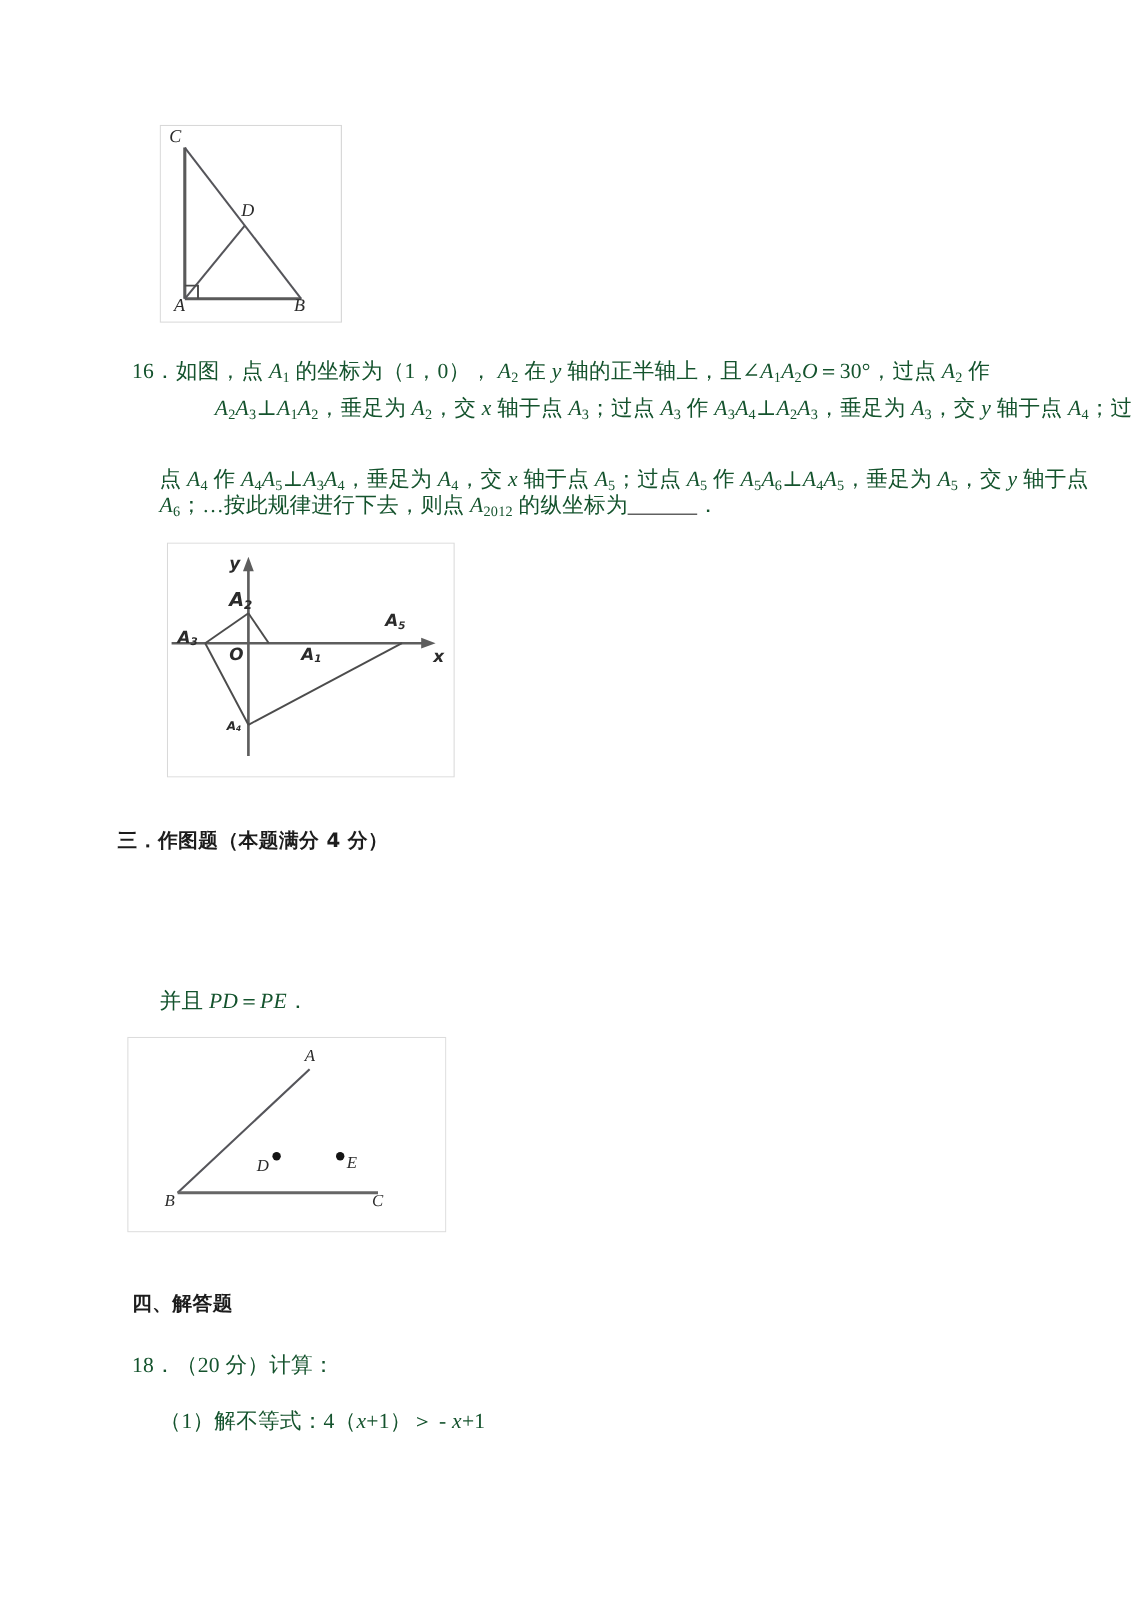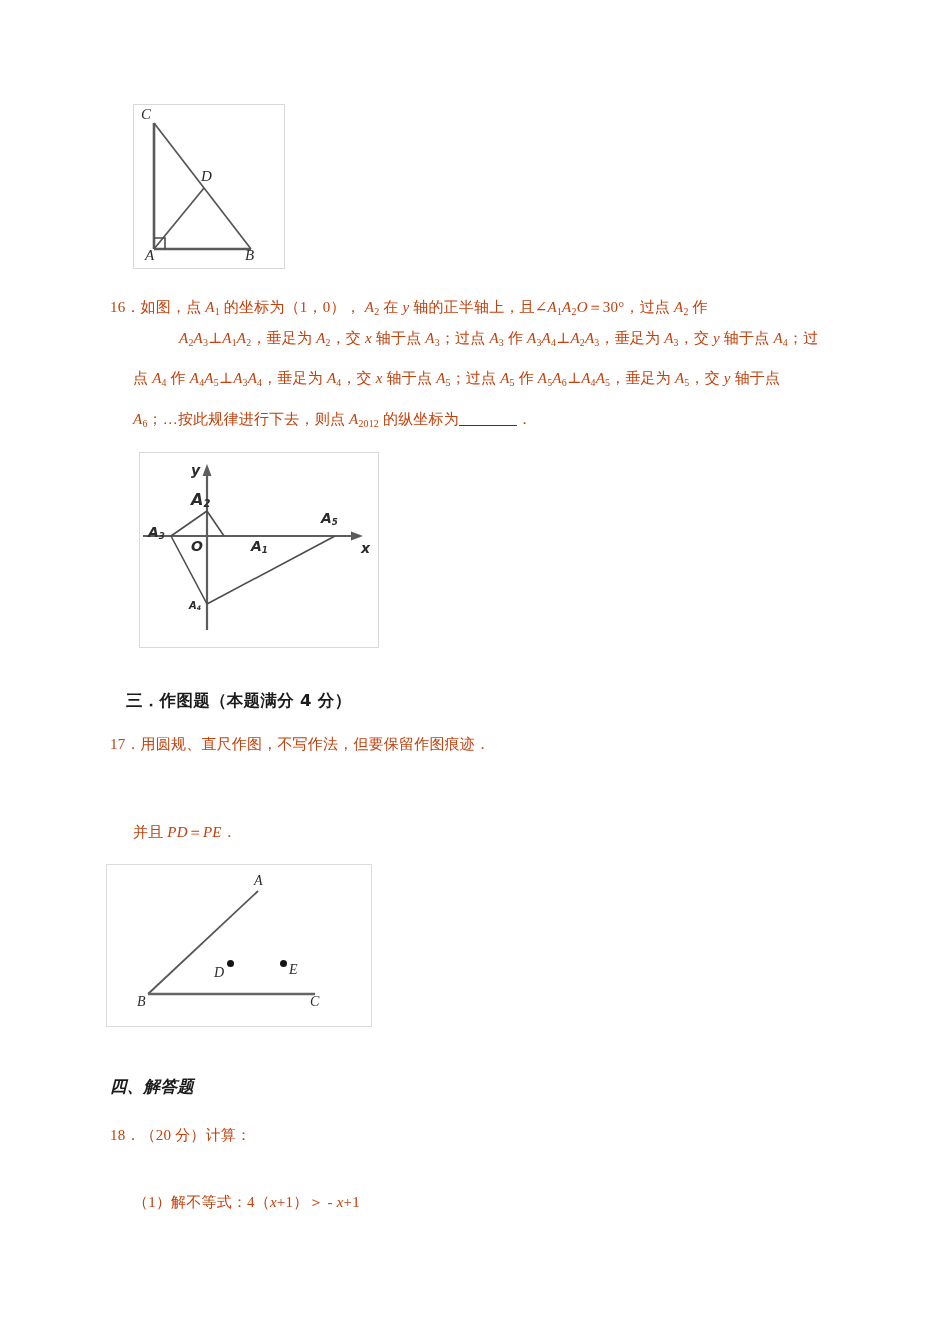--- a/index.html
+++ b/index.html
@@ -18,24 +18,24 @@
   .page {
     position: absolute;
     left: 0; top: 0;
     width: 950px;
     height: 1344px;
   }
 
   
   .line {
     position: absolute;
-    font-size: 15px;
+    font-size: 18px;
     line-height: 1.0;
     white-space: nowrap;
-    color: #c2410c;
+    color: #14532d;
     letter-spacing: 0.2px;
   }
   .heading {
     position: absolute;
     font-size: 16.5px;
     font-weight: bold;
     white-space: nowrap;
     color: #1c1c1c;
     font-family: "DejaVu Sans", "Liberation Sans", sans-serif;
     letter-spacing: 0.3px;
@@ -109,21 +109,21 @@
   </div>
 
   <div class="line" style="left:110px; top:300px;">
     16．如图，点&nbsp;<span class="it">A</span><sub class="sub-up">1</sub>&nbsp;的坐标为（1，0），&nbsp;<span class="it">A</span><sub class="sub-up">2</sub>&nbsp;在&nbsp;<span class="it">y</span>&nbsp;轴的正半轴上，且∠<span class="it">A</span><sub class="sub-up">1</sub><span class="it">A</span><sub class="sub-up">2</sub><span class="it">O</span>＝30°，过点&nbsp;<span class="it">A</span><sub class="sub-up">2</sub>&nbsp;作
   </div>
 
   <div class="line" style="left:133px; top:331px;margin-left:46px;">
     <span class="it">A</span><sub class="sub-up">2</sub><span class="it">A</span><sub class="sub-up">3</sub>⊥<span class="it">A</span><sub class="sub-up">1</sub><span class="it">A</span><sub class="sub-up">2</sub>，垂足为&nbsp;<span class="it">A</span><sub class="sub-up">2</sub>，交&nbsp;<span class="it">x</span>&nbsp;轴于点&nbsp;<span class="it">A</span><sub class="sub-up">3</sub>；过点&nbsp;<span class="it">A</span><sub class="sub-up">3</sub>&nbsp;作&nbsp;<span class="it">A</span><sub class="sub-up">3</sub><span class="it">A</span><sub class="sub-up">4</sub>⊥<span class="it">A</span><sub class="sub-up">2</sub><span class="it">A</span><sub class="sub-up">3</sub>，垂足为&nbsp;<span class="it">A</span><sub class="sub-up">3</sub>，交&nbsp;<span class="it">y</span>&nbsp;轴于点&nbsp;<span class="it">A</span><sub class="sub-up">4</sub>；过
   </div>
 
-  <div class="line" style="left:133px; top:371px;text-align:center;">
+  <div class="line" style="left:133px; top:390px;text-align:center;">
     点&nbsp;<span class="it">A</span><sub class="sub-up">4</sub>&nbsp;作&nbsp;<span class="it">A</span><sub class="sub-up">4</sub><span class="it">A</span><sub class="sub-up">5</sub>⊥<span class="it">A</span><sub class="sub-up">3</sub><span class="it">A</span><sub class="sub-up">4</sub>，垂足为&nbsp;<span class="it">A</span><sub class="sub-up">4</sub>，交&nbsp;<span class="it">x</span>&nbsp;轴于点&nbsp;<span class="it">A</span><sub class="sub-up">5</sub>；过点&nbsp;<span class="it">A</span><sub class="sub-up">5</sub>&nbsp;作&nbsp;<span class="it">A</span><sub class="sub-up">5</sub><span class="it">A</span><sub class="sub-up">6</sub>⊥<span class="it">A</span><sub class="sub-up">4</sub><span class="it">A</span><sub class="sub-up">5</sub>，垂足为&nbsp;<span class="it">A</span><sub class="sub-up">5</sub>，交&nbsp;<span class="it">y</span>&nbsp;轴于点
   </div>
 
   <div class="line" style="left:133px; top:412px;">
     <span class="it">A</span><sub class="sub-up">6</sub>；…按此规律进行下去，则点&nbsp;<span class="it">A</span><sub class="sub-up">2012</sub>&nbsp;的纵坐标为<span class="blank"></span>．
   </div>
 
   <div class="figbox" style="left:139px; top:452px; width:240px; height:196px;">
     <svg width="240" height="196" viewBox="0 0 240 196">
       <rect x="0.5" y="0.5" width="239" height="195" fill="#ffffff" stroke="#d9d9d9" stroke-width="1"></rect>
@@ -145,23 +145,22 @@
     <span class="figlabel sans" style="left:52px; top:10px; font-size:14px;">y</span>
     <span class="figlabel sans" style="left:222px; top:88px; font-size:14px;">x</span>
     <span class="figlabel sans" style="left:52px; top:86px; font-size:14px;">O</span>
     <span class="figlabel sans" style="left:81px; top:86px; font-size:14px;margin-left:31px;">A<sub>1</sub></span>
     <span class="figlabel sans" style="left:52px; top:38px; font-size:16px;">A<sub>2</sub></span>
     <span class="figlabel sans" style="left:9px; top:72px; font-size:14px;">A<sub>3</sub></span>
     <span class="figlabel sans" style="left:50px; top:148px; font-size:10px;">A<sub>4</sub></span>
     <span class="figlabel sans" style="left:182px; top:58px; font-size:14px;">A<sub>5</sub></span>
   </div>
 
-  <div class="heading" style="left:126px; top:690px;text-align:center;">三．作图题（本题满分 4 分）</div>
+  <div class="heading" style="left:98px; top:690px;text-align:center;">三．作图题（本题满分 4 分）</div>
 
-  <div class="line" style="left:110px; top:737px;">17．用圆规、直尺作图，不写作法，但要保留作图痕迹．</div>
 
 
   <div class="line" style="left:133px; top:825px;">
     并且&nbsp;<span class="it">PD</span>＝<span class="it">PE</span>．
   </div>
 
   <div class="figbox" style="left:106px; top:864px; width:266px; height:163px;">
     <svg width="266" height="163" viewBox="0 0 266 163">
       <rect x="0.5" y="0.5" width="265" height="162" fill="#ffffff" stroke="#dcdcdc" stroke-width="1"></rect>
 
@@ -171,21 +170,21 @@
     </svg>
     <span class="figlabel" style="left:148px; top:9px; font-size:14px;">A</span>
     <span class="figlabel" style="left:31px; top:130px; font-size:14px;">B</span>
     <span class="figlabel" style="left:204px; top:130px; font-size:14px;">C</span>
     <span class="dot" style="left:121px; top:96px;"></span>
     <span class="figlabel" style="left:108px; top:101px; font-size:14px;">D</span>
     <span class="dot" style="left:174px; top:96px;"></span>
     <span class="figlabel" style="left:183px; top:98px; font-size:14px;">E</span>
   </div>
 
-  <div class="heading" style="left:110px; top:1076px;font-style:italic;">四、解答题</div>
+  <div class="heading" style="left:110px; top:1076px;">四、解答题</div>
 
   <div class="line" style="left:110px; top:1128px;">18．（20 分）计算：</div>
 
-  <div class="line" style="left:133px; top:1175px;margin-top:20px;">
+  <div class="line" style="left:133px; top:1175px;">
     （1）解不等式：4（<span class="it">x</span>+1）＞ - <span class="it">x</span>+1
   </div>
 
 </div>
 
 </body></html>

